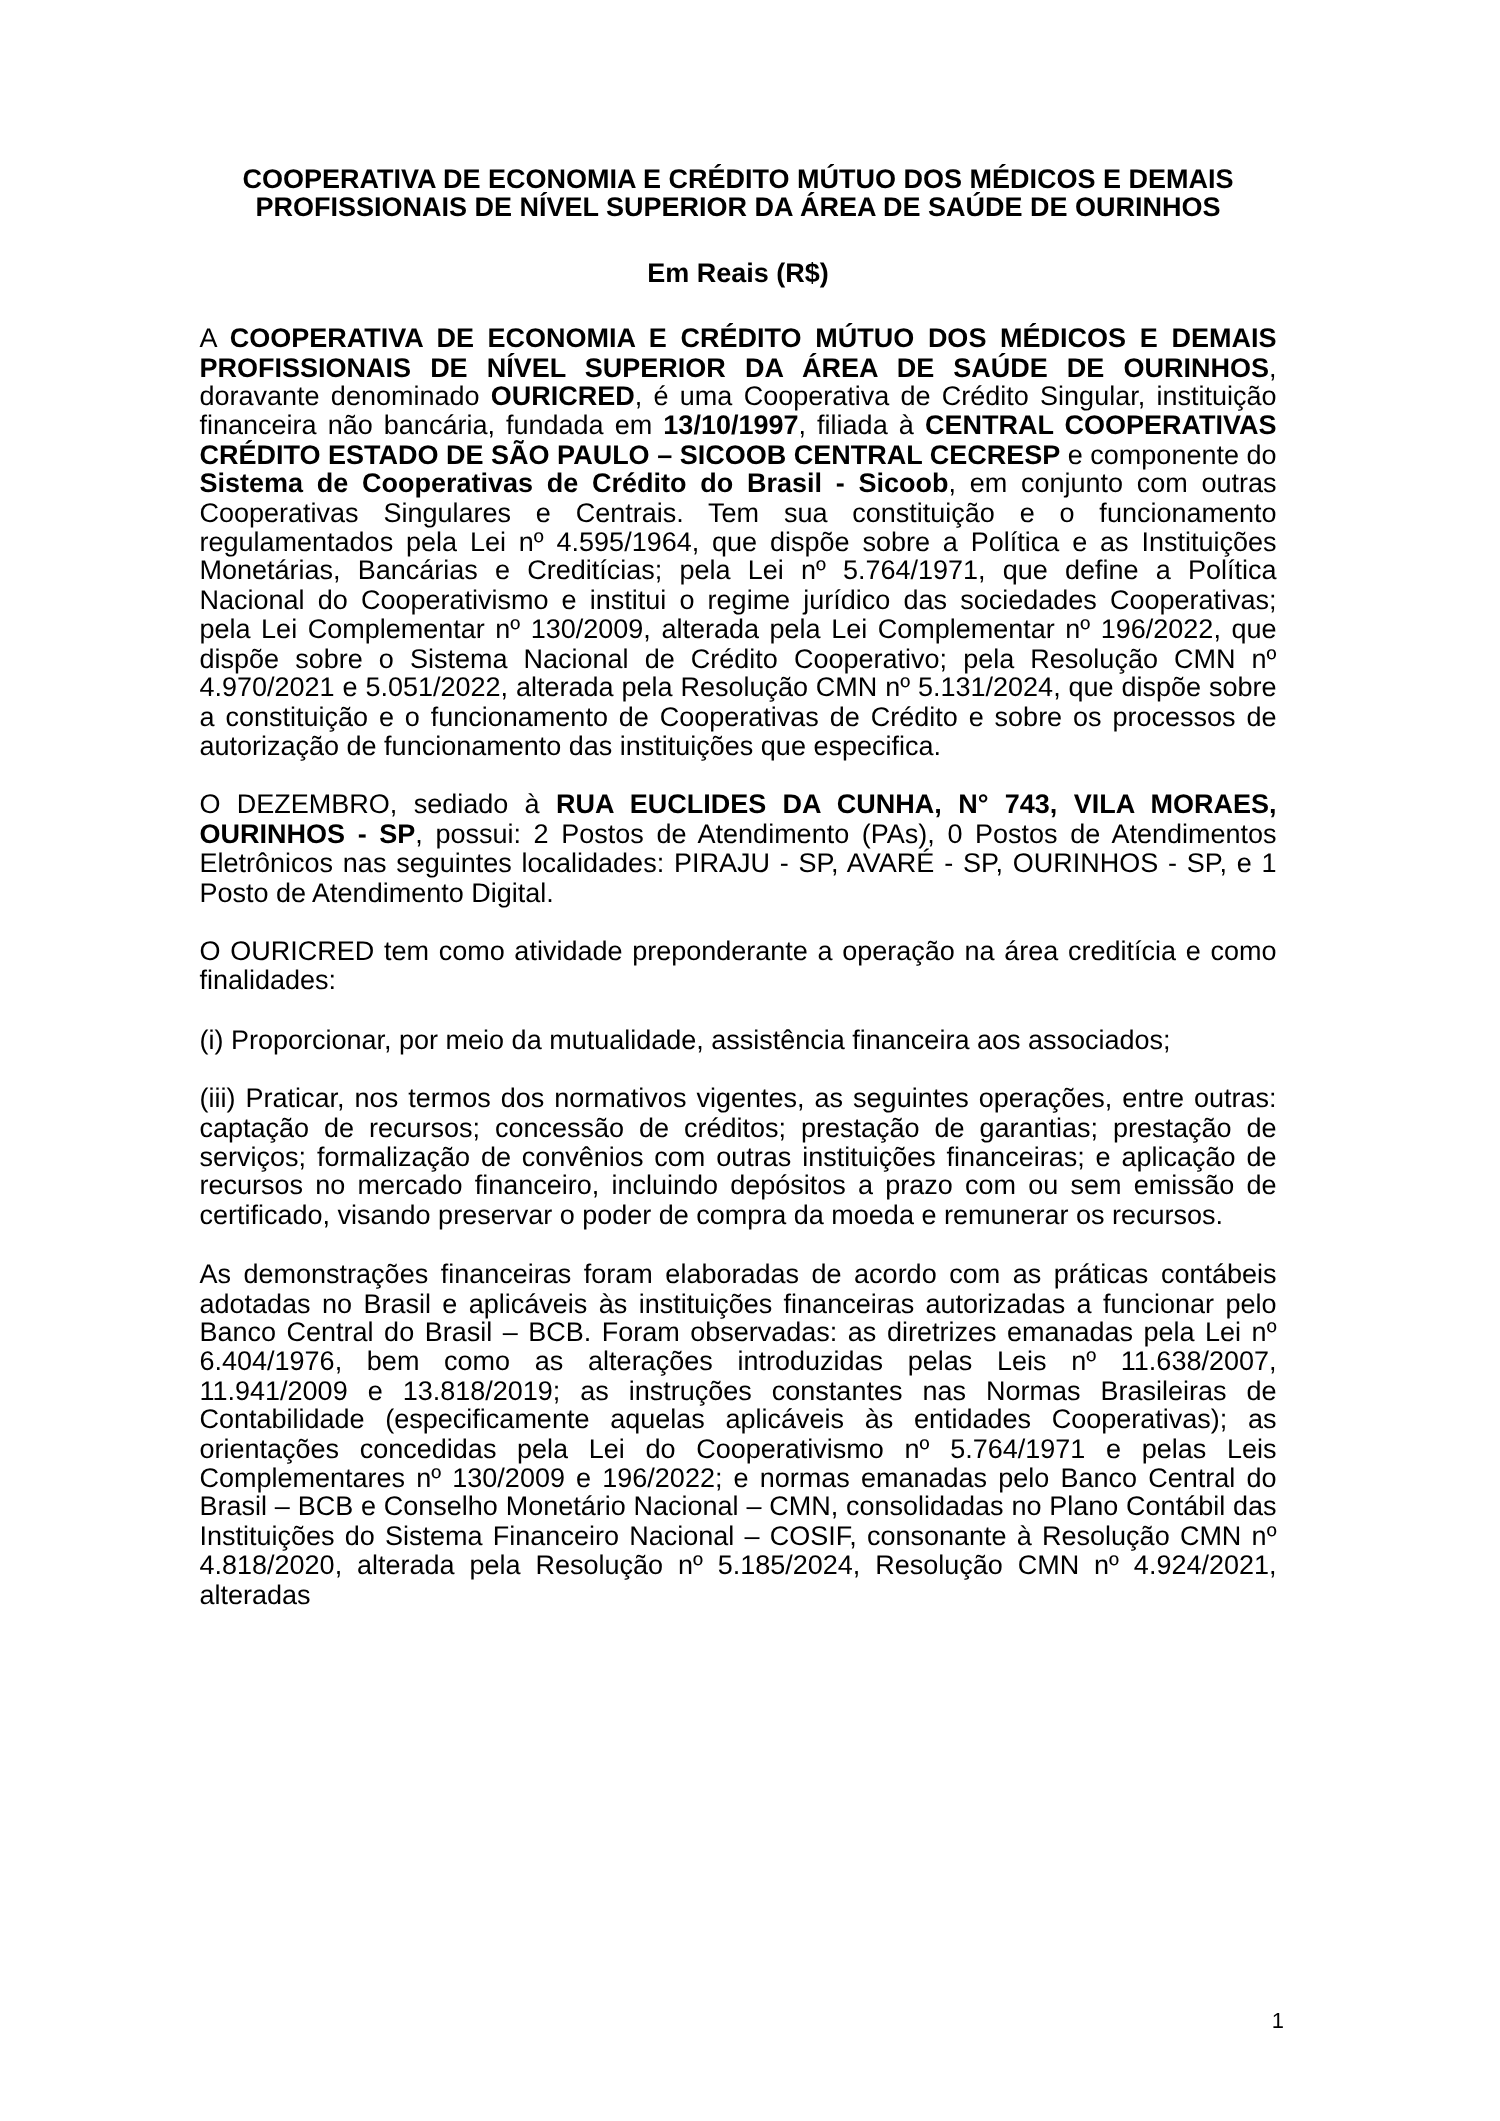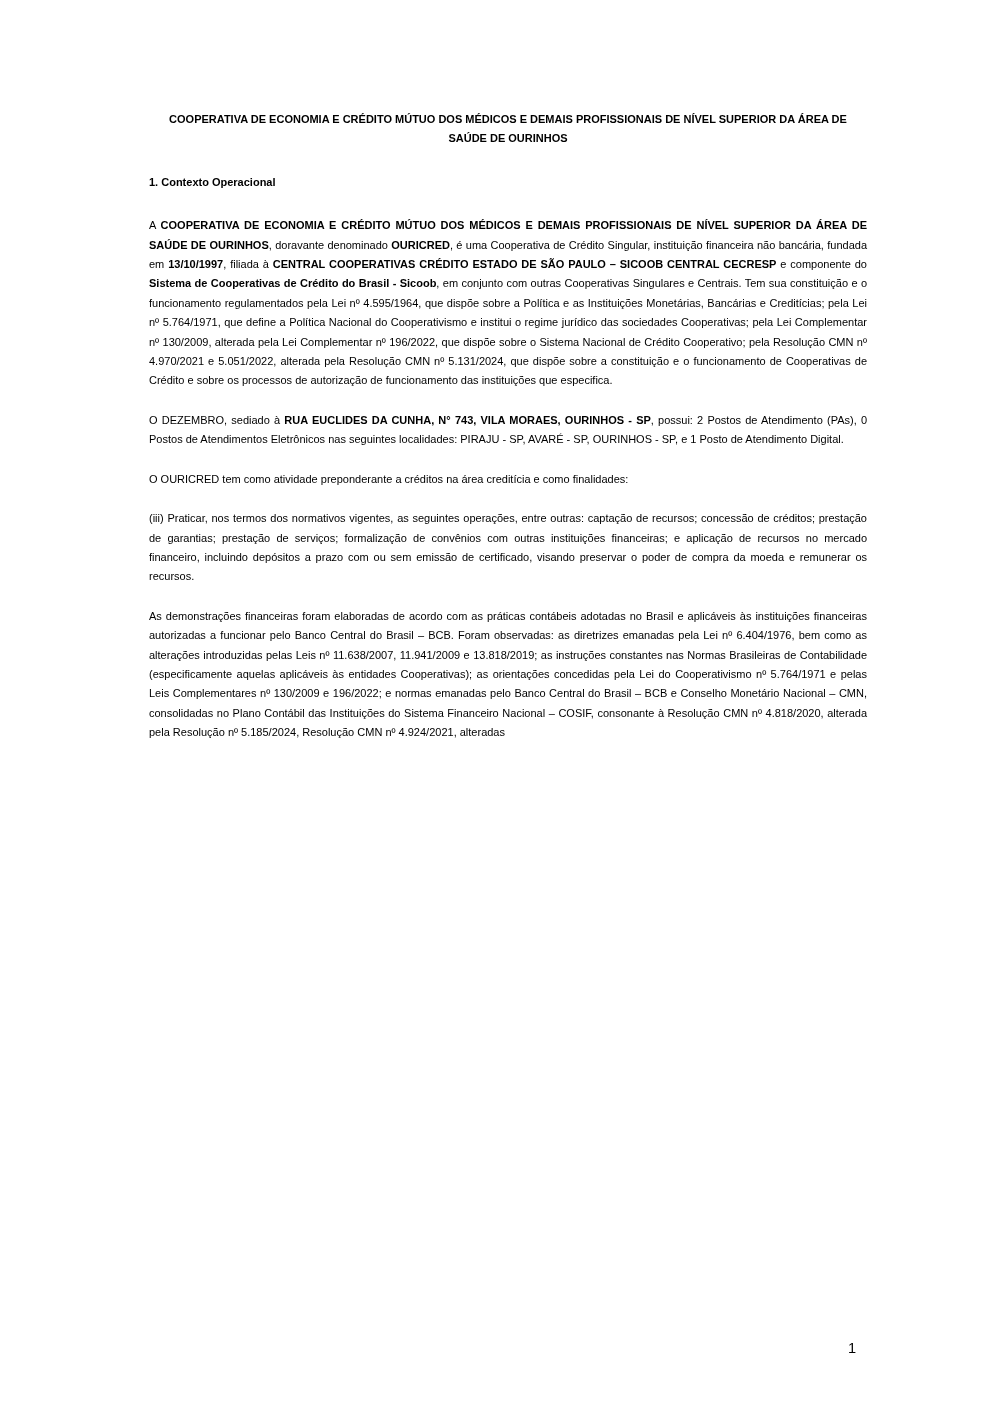--- a/index.html
+++ b/index.html
@@ -12,24 +12,24 @@
     width: 1000px;
     height: 1414px;
     margin: 0 auto;
     background: #ffffff;
     color: #000000;
     font-family: "Liberation Sans", "DejaVu Sans", sans-serif;
     overflow: hidden;
   }
   .content {
     position: absolute;
-    left: 149px;
+    left: 133px;
     top: 110px;
     width: 718px;
-    font-size: 11px;
+    font-size: 18px;
     line-height: 19.4px;
   }
   p.block { margin: 0 0 20px 0; }
   p.title {
     text-align: center;
     font-weight: bold;
     margin-bottom: 24px;
   }
   p.heading {
     font-weight: bold;
@@ -47,21 +47,22 @@
     bottom: 58px;
     font-size: 14.6px;
   }
 </style>
 </head>
 <body>
 
 <div class="page">
   <div class="content" id="doc-content">
       <p class="block title"><span class="b">COOPERATIVA DE ECONOMIA E CRÉDITO MÚTUO DOS MÉDICOS E DEMAIS PROFISSIONAIS DE NÍVEL SUPERIOR DA ÁREA DE SAÚDE DE OURINHOS</span></p>
-      <p class="block heading"><span class="b">1. Contexto Operacional</span></p>
+      <p class="block title"><span class="b">Em Reais (R$)</span></p>
       <p class="block paragraph"><span>A </span><span class="b">COOPERATIVA DE ECONOMIA E CRÉDITO MÚTUO DOS MÉDICOS E DEMAIS PROFISSIONAIS DE NÍVEL SUPERIOR DA ÁREA DE SAÚDE DE OURINHOS</span><span>, doravante denominado </span><span class="b">OURICRED</span><span>, é uma Cooperativa de Crédito Singular, instituição financeira não bancária, fundada em </span><span class="b">13/10/1997</span><span>, filiada à </span><span class="b">CENTRAL COOPERATIVAS CRÉDITO ESTADO DE SÃO PAULO – SICOOB CENTRAL CECRESP</span><span> e componente do </span><span class="b">Sistema de Cooperativas de Crédito do Brasil - Sicoob</span><span>, em conjunto com outras Cooperativas Singulares e Centrais. Tem sua constituição e o funcionamento regulamentados pela Lei nº 4.595/1964, que dispõe sobre a </span><span class="i">Política e as Instituições Monetárias, Bancárias e Creditícias</span><span>; pela Lei nº 5.764/1971, que define a </span><span class="i">Política Nacional do Cooperativismo</span><span> e institui o regime jurídico das sociedades Cooperativas; pela Lei Complementar nº 130/2009, alterada pela Lei Complementar nº 196/2022, que dispõe sobre o </span><span class="i">Sistema Nacional de Crédito Cooperativo</span><span>; pela Resolução CMN nº 4.970/2021 e 5.051/2022, alterada pela Resolução CMN nº 5.131/2024, que dispõe sobre a constituição e o funcionamento de Cooperativas de Crédito e sobre os processos de autorização de funcionamento das instituições que especifica.</span></p>
       <p class="block paragraph"><span>O DEZEMBRO, sediado à </span><span class="b">RUA EUCLIDES DA CUNHA, N° 743, VILA MORAES, OURINHOS - SP</span><span>, possui: 2 Postos de Atendimento (PAs), 0 Postos de Atendimentos Eletrônicos nas seguintes localidades: PIRAJU - SP, AVARÉ - SP, OURINHOS - SP, e 1 Posto de Atendimento Digital.</span></p>
-      <p class="block paragraph"><span>O OURICRED tem como atividade preponderante a créditos na área creditícia e como finalidades:</span></p>
+      <p class="block paragraph"><span>O OURICRED tem como atividade preponderante a operação na área creditícia e como finalidades:</span></p>
+      <p class="block paragraph"><span>(i) Proporcionar, por meio da mutualidade, assistência financeira aos associados;</span></p>
       <p class="block paragraph"><span>(iii) Praticar, nos termos dos normativos vigentes, as seguintes operações, entre outras: captação de recursos; concessão de créditos; prestação de garantias; prestação de serviços; formalização de convênios com outras instituições financeiras; e aplicação de recursos no mercado financeiro, incluindo depósitos a prazo com ou sem emissão de certificado, visando preservar o poder de compra da moeda e remunerar os recursos.</span></p>
       <p class="block paragraph"><span>As demonstrações financeiras foram elaboradas de acordo com as práticas contábeis adotadas no Brasil e aplicáveis às instituições financeiras autorizadas a funcionar pelo Banco Central do Brasil – BCB. Foram observadas: as diretrizes emanadas pela Lei nº 6.404/1976, bem como as alterações introduzidas pelas Leis nº 11.638/2007, 11.941/2009 e 13.818/2019; as instruções constantes nas Normas Brasileiras de Contabilidade (especificamente aquelas aplicáveis às entidades Cooperativas); as orientações concedidas pela Lei do Cooperativismo nº 5.764/1971 e pelas Leis Complementares nº 130/2009 e 196/2022; e normas emanadas pelo Banco Central do Brasil – BCB e Conselho Monetário Nacional – CMN, consolidadas no Plano Contábil das Instituições do Sistema Financeiro Nacional – COSIF, consonante à Resolução CMN nº 4.818/2020, alterada pela Resolução nº 5.185/2024, Resolução CMN nº 4.924/2021, alteradas</span></p>
     </div>
   <div class="page-number">1</div>
 </div>
 
 </body></html>

